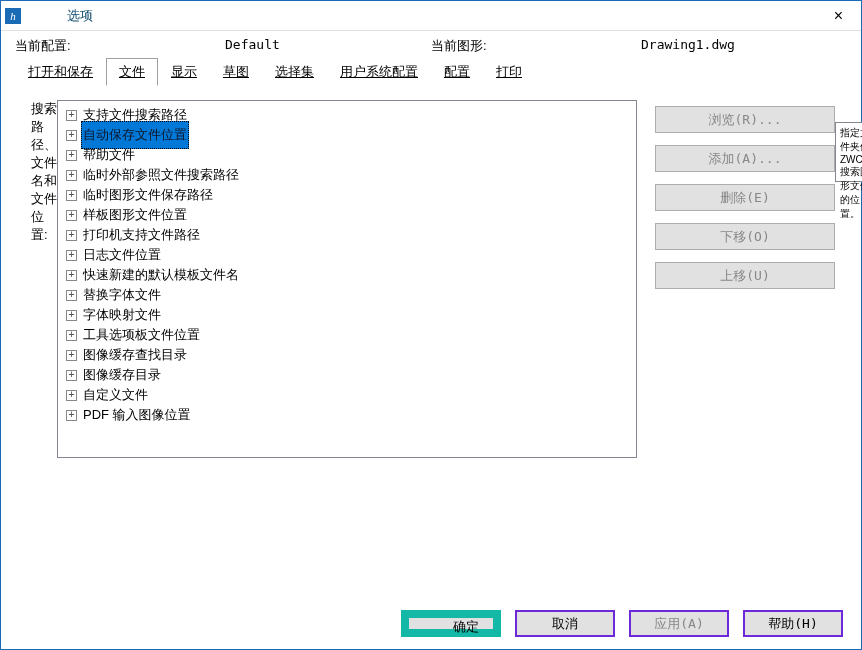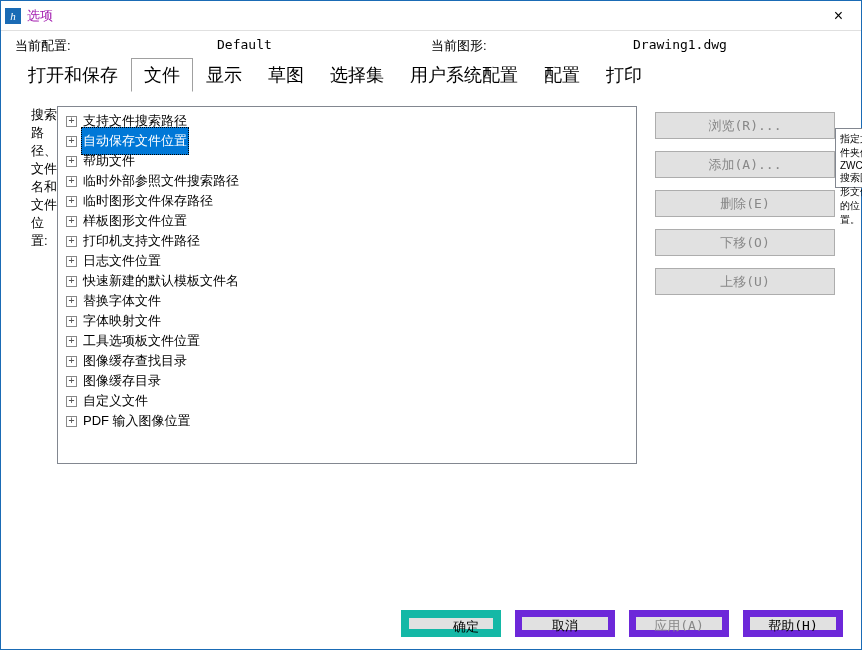--- a/index.html
+++ b/index.html
@@ -39,21 +39,22 @@
       font-size: 11px;
       display: flex;
       align-items: center;
       justify-content: center;
       margin-right: 6px;
       font-style: italic;
       font-family: serif;
     }
     .title-text {
       font-size: 13px;
-      color: #a21caf;
+      color: #0c4a6e;
+      margin-left: 40px;
     }
     .close-btn {
       margin-left: auto;
       width: 45px;
       height: 30px;
       display: flex;
       align-items: center;
       justify-content: center;
       font-size: 16px;
       cursor: pointer;
@@ -62,42 +63,43 @@
       display: flex;
       padding: 6px 14px 2px 14px;
       font-size: 13px;
       color: #000;
     }
     .info-label {
       min-width: 110px;
     }
     .info-value {
       font-family: "Consolas", monospace;
-      margin-left: 10px;
+      margin-left: 18px;
       padding-left: 38px;
     }
     .info-group {
       display: flex;
       flex: 1;
       gap: 44px;
     }
     .tabs-row {
       display: flex;
       padding: 0 14px;
       border-bottom: 1px solid #fff;
       position: relative;
     }
     .tab {
       padding: 4px 12px;
-      font-size: 18px;
+      font-size: 13px;
       cursor: pointer;
       border: 1px solid transparent;
       position: relative;
       top: 1px;
       background: #ffffff;
+      text-decoration: underline;
     }
     .tab.active {
       border: 1px solid #a0a0a0;
       border-bottom: 1px solid #ffffff;
       background: #ffffff;
     }
     .tab-underline {
       position: absolute;
       bottom: 0;
       left: 14px;
@@ -148,21 +150,21 @@
       margin-right: 4px;
       background: #fff;
       color: #555;
       font-family: monospace;
     }
     .tree-label {
       padding: 1px 2px;
     }
     .tree-item.selected .tree-label {
       background: #0078d7;
-      color: #ffffff;
+      color: #0f172a;
       border: 1px dotted #000;
       padding: 4px 1px;
     }
     .side-buttons {
       display: flex;
       flex-direction: column;
       gap: 12px;
       padding-top: 6px;
     }
     .side-btn {
@@ -191,21 +193,21 @@
     .bottom-buttons {
       display: flex;
       justify-content: flex-end;
       gap: 14px;
       padding: 10px 18px 12px 18px;
     }
     .bottom-btn {
       width: 100px;
       height: 27px;
       background: #e1e1e1;
-      border: 7px solid #6d28d9;
+      border: 2px solid #6d28d9;
       font-size: 13px;
       font-family: "SimSun", monospace;
       cursor: pointer;
     }
     .bottom-btn.primary {
       border: 8px solid #14b8a6;
       padding-left: 30px;
     }
     .bottom-btn.disabled {
       color: #888;

